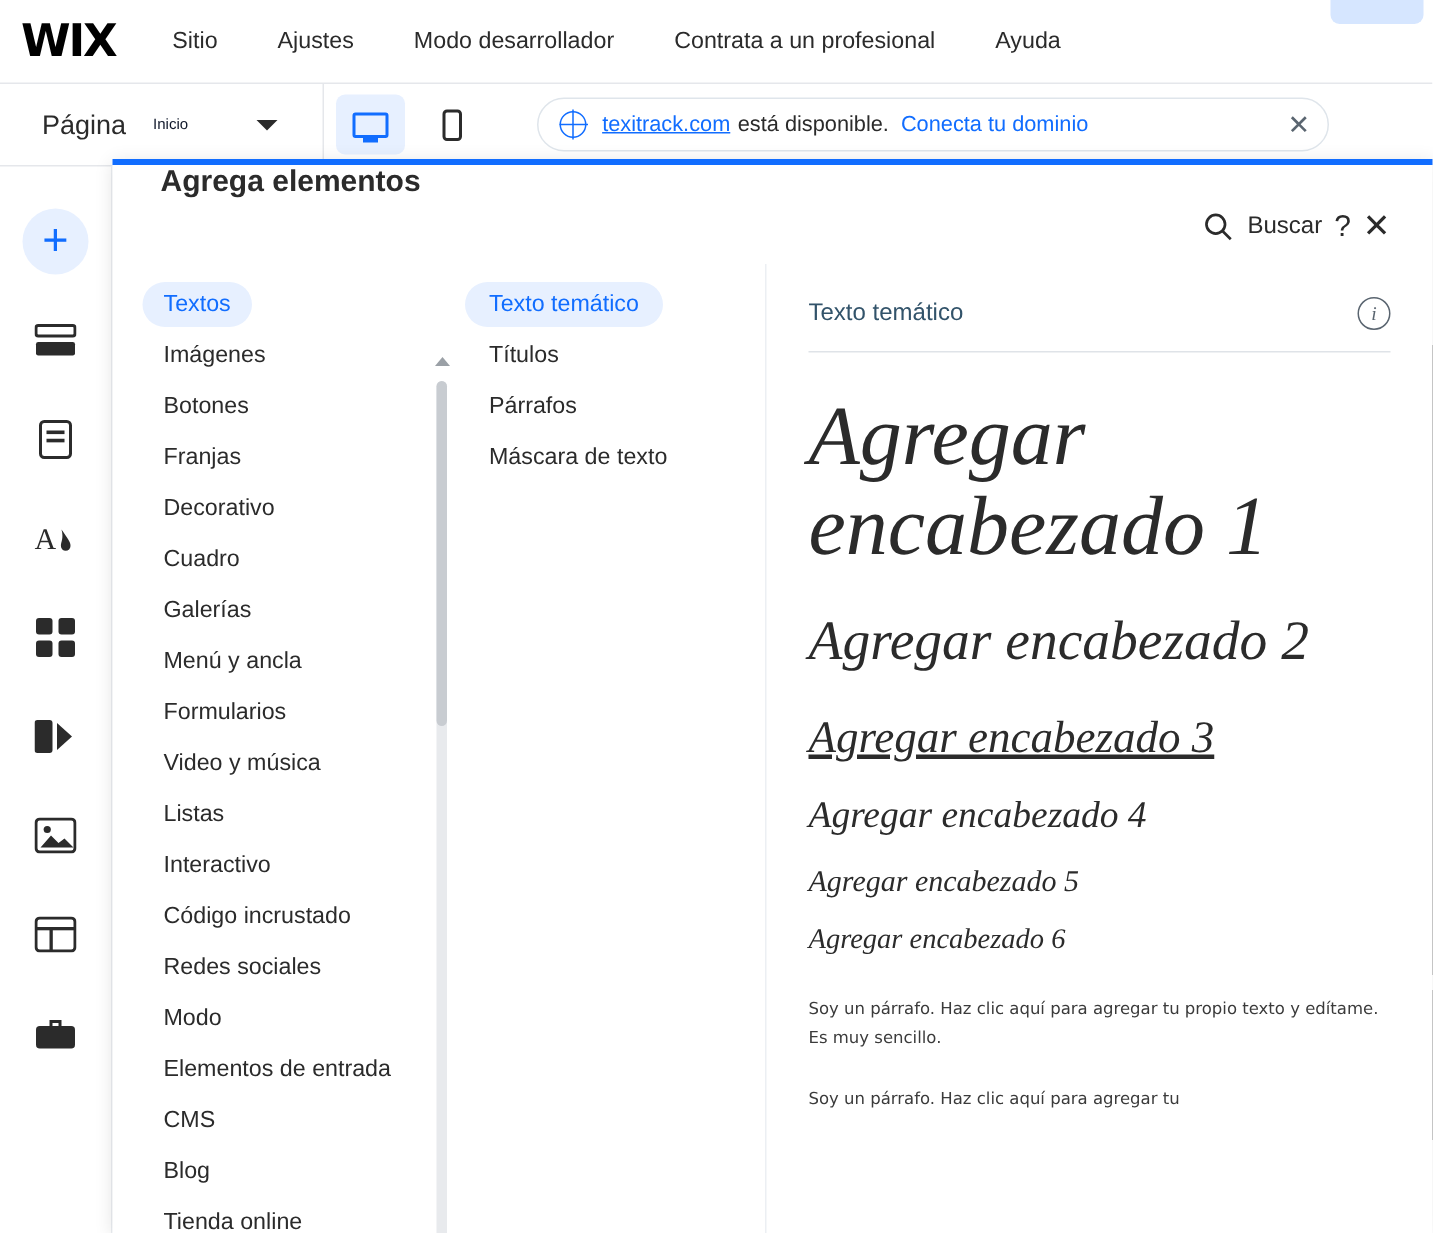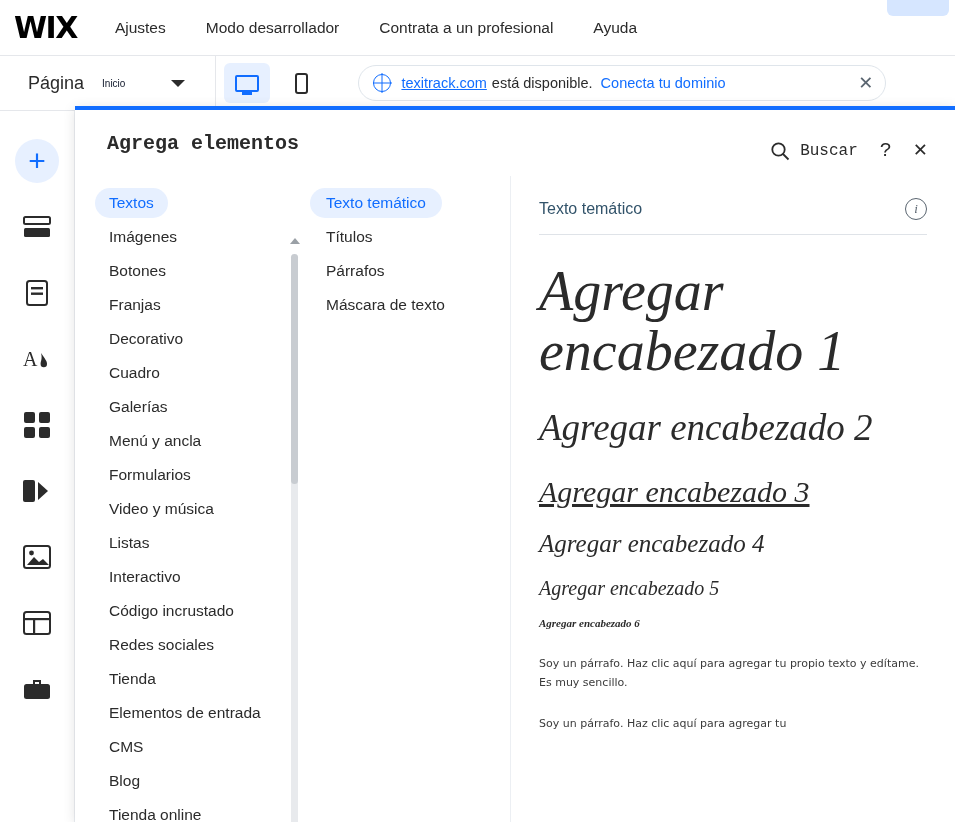--- a/index.html
+++ b/index.html
@@ -194,35 +194,33 @@
     background: #ffffff;
     border-top: 4px solid #116dff;
     box-shadow: 0 2px 12px rgba(0,0,0,0.12);
     z-index: 6;
     display: flex;
     flex-direction: column;
   }
   .panel-header {
     height: 66px;
     display: flex;
-    align-items: center;
     padding: 0 28px 0 32px;
     flex: 0 0 auto;
-    font-family: Liberation Mono, monospace;
   }
   .panel-title {
     font-size: 20px;
     font-weight: bold;
     color: #2b2b2b;
   }
   .panel-header-right {
     margin-left: auto;
     display: flex;
     align-items: center;
-    gap: 22px;
+    gap: 8px;
     margin-top: 16px;
   }
   .search-wrap { display: flex; align-items: center; gap: 10px; }
   .search-label { font-size: 16px; color: #2b2b2b; }
   .icon-q, .icon-x {
     font-size: 20px;
     color: #2b2b2b;
     line-height: 1;
   }
   .icon-x { font-size: 22px; font-weight: 300; }
@@ -330,21 +328,21 @@
   .serif {
     font-family: "Liberation Serif", serif;
     font-style: italic;
     color: #2b2b2b;
   }
   .h1 { font-size: 56px; line-height: 1.08; margin-bottom: 26px; max-width: 330px; }
   .h2 { font-size: 37px; line-height: 1.1; margin-bottom: 26px; }
   .h3 { font-size: 30px; line-height: 1.1; margin-bottom: 22px; text-decoration: underline; }
   .h4 { font-size: 25px; line-height: 1.1; margin-bottom: 20px; }
   .h5 { font-size: 20px; line-height: 1.1; margin-bottom: 18px; }
-  .h6 { font-size: 11px; line-height: 1.1; margin-bottom: 26px; font-weight: bold; }
+  .h6 { font-size: 19px; line-height: 1.1; margin-bottom: 26px; }
   .para {
     font-size: 11px;
     line-height: 1.72;
     color: #3b3b3b;
     max-width: 390px;
     margin-bottom: 22px;
     font-family: "DejaVu Sans", sans-serif;
   }
 
   
@@ -356,20 +354,21 @@
     z-index: 2;
   }
   .sliver-a { top: 230px; height: 420px; }
   .sliver-b { top: 660px; height: 100px; }
 </style>
 </head>
 <body>
 
 <div class="topbar">
   <div class="wix-logo">WIX</div>
+  <div class="menu-item">Sitio</div>
   <div class="menu-item">Ajustes</div>
   <div class="menu-item">Modo desarrollador</div>
   <div class="menu-item">Contrata a un profesional</div>
   <div class="menu-item">Ayuda</div>
   <div class="corner-nub"></div>
 </div>
 
 <div class="secondbar">
   <div class="page-label">Página</div>
   <div class="page-name">Inicio</div>
@@ -488,21 +487,21 @@
         <div><span class="cat-item">Decorativo</span></div>
         <div><span class="cat-item">Cuadro</span></div>
         <div><span class="cat-item">Galerías</span></div>
         <div><span class="cat-item">Menú y ancla</span></div>
         <div><span class="cat-item">Formularios</span></div>
         <div><span class="cat-item">Video y música</span></div>
         <div><span class="cat-item">Listas</span></div>
         <div><span class="cat-item">Interactivo</span></div>
         <div><span class="cat-item">Código incrustado</span></div>
         <div><span class="cat-item">Redes sociales</span></div>
-        <div><span class="cat-item">Tienda</span></div>
+        <div><span class="cat-item">Modo</span></div>
         <div><span class="cat-item">Elementos de entrada</span></div>
         <div><span class="cat-item">CMS</span></div>
         <div><span class="cat-item">Blog</span></div>
         <div><span class="cat-item">Tienda online</span></div>
 
       </div>
       <div class="cat-scroll-arrow"></div>
       <div class="cat-scroll"></div>
     </div>
 

